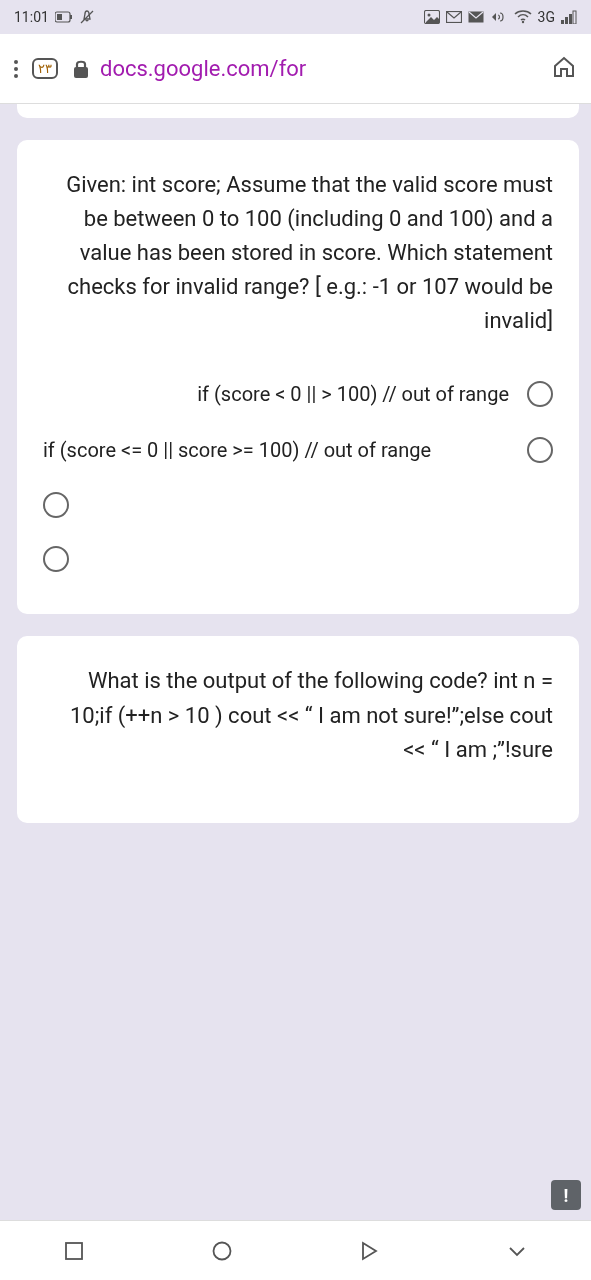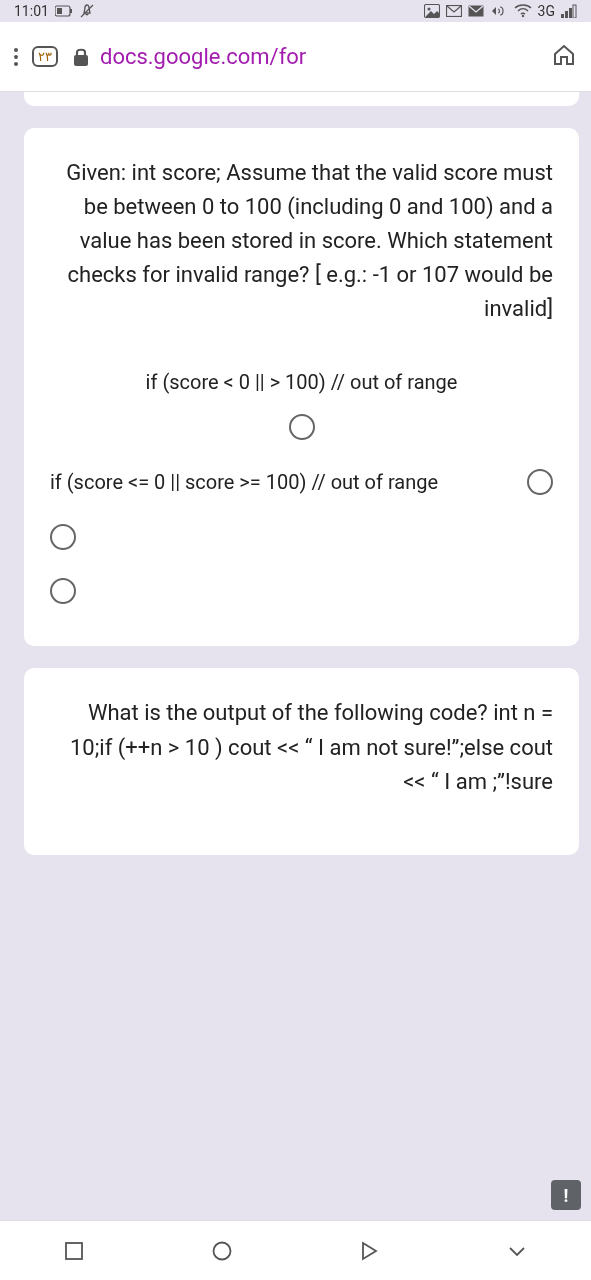--- a/index.html
+++ b/index.html
@@ -1,19 +1,19 @@
 <!DOCTYPE html>
 <html><head>
 <meta charset="utf-8">
 <style>
   * { box-sizing: border-box; margin: 0; padding: 0; }
   html, body { width: 591px; height: 1280px; font-family: Roboto, Arial, sans-serif; background: #e6e3ef; overflow: hidden; }
   
   .status-bar {
-    height: 22px;
+    height: 34px;
     background: #e6e3ef;
     display: flex;
     justify-content: space-between;
     align-items: center;
     padding: 0 14px;
     font-size: 14px;
     color: #333;
   }
   .status-left, .status-right { display: flex; align-items: center; gap: 6px; }
   .status-right svg, .status-left svg { flex-shrink: 0; }
@@ -35,21 +35,21 @@
     font-size: 13px;
     padding: 1px 4px;
     color:#a16207;
     font-weight:500;
   }
   .url-area { flex:1; display:flex; align-items:center; gap:10px; font-size:22px; color:#a21caf; }
   .lock-icon { display:inline-flex; }
   
   .page-body {
     background: #e6e3ef;
-    padding: 14px 12px 0 24px;
+    padding: 14px 12px 0 17px;
     height: calc(1280px - 36px - 70px - 60px);
     overflow: hidden;
   }
   
   .card {
     background: #fff;
     border-radius: 10px;
     padding: 28px 26px;
     margin-bottom: 22px;
   }
@@ -69,21 +69,21 @@
     justify-content: flex-start;
     gap: 18px;
     padding: 14px 0;
   }
   .option-row .label {
     font-size: 20px;
     line-height: 1.4;
     color: #222;
     flex: 1;
   }
-  .option-row.rtl { text-align: right; justify-content: flex-start; flex-direction: column; }
+  .option-row.rtl { text-align: right; justify-content: flex-start; }
   .option-row.rtl .label { text-align: right; }
   .radio {
     width: 26px; height: 26px;
     border: 2.5px solid #666;
     border-radius: 50%;
     flex-shrink: 0;
   }
   
   .feedback-bubble {
     position: fixed;

